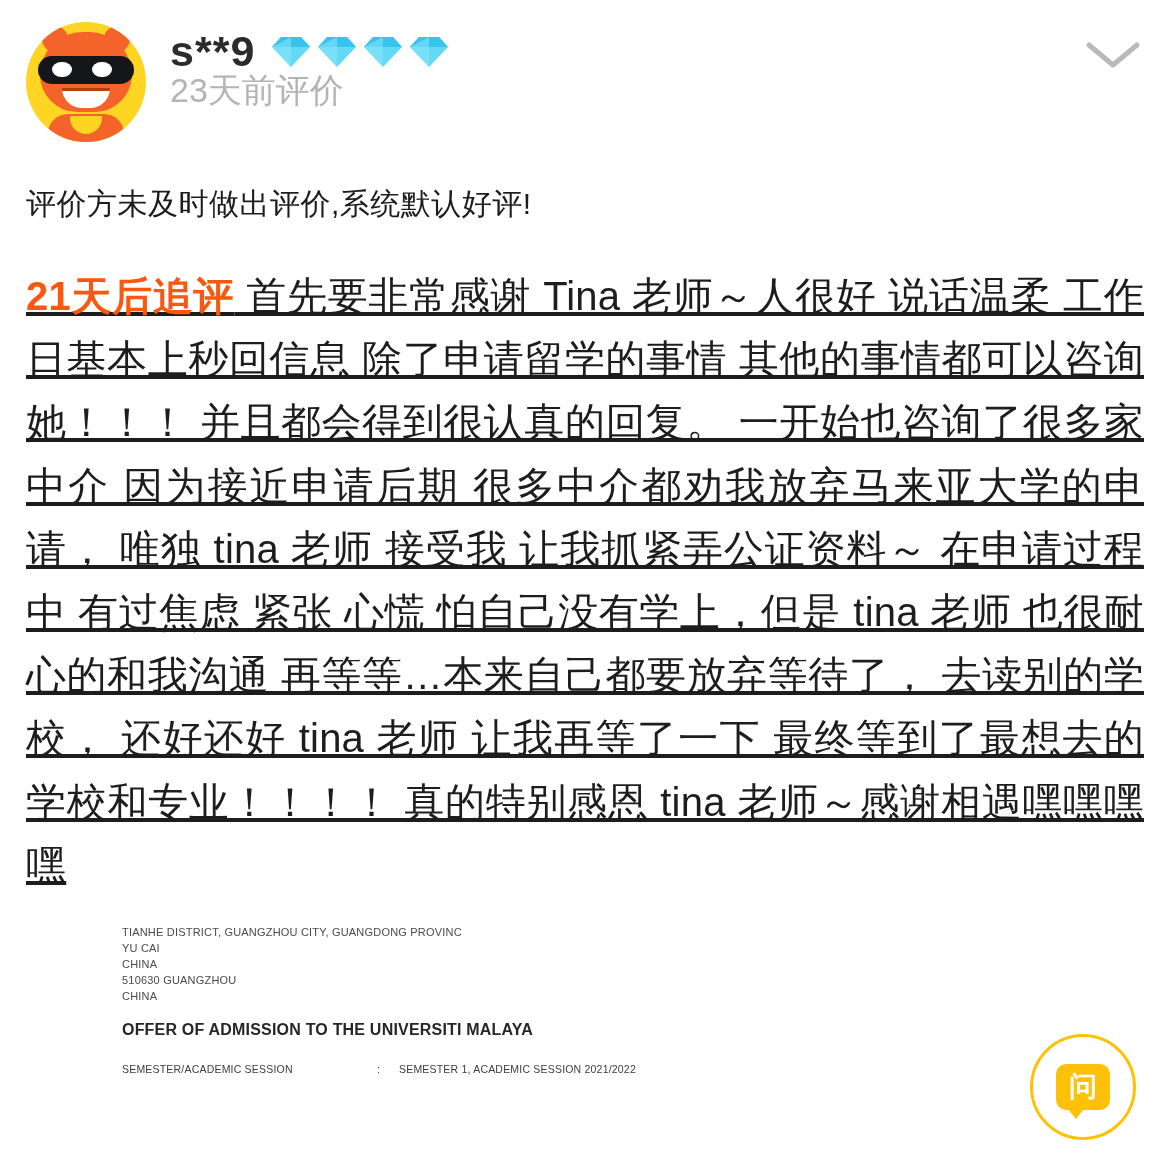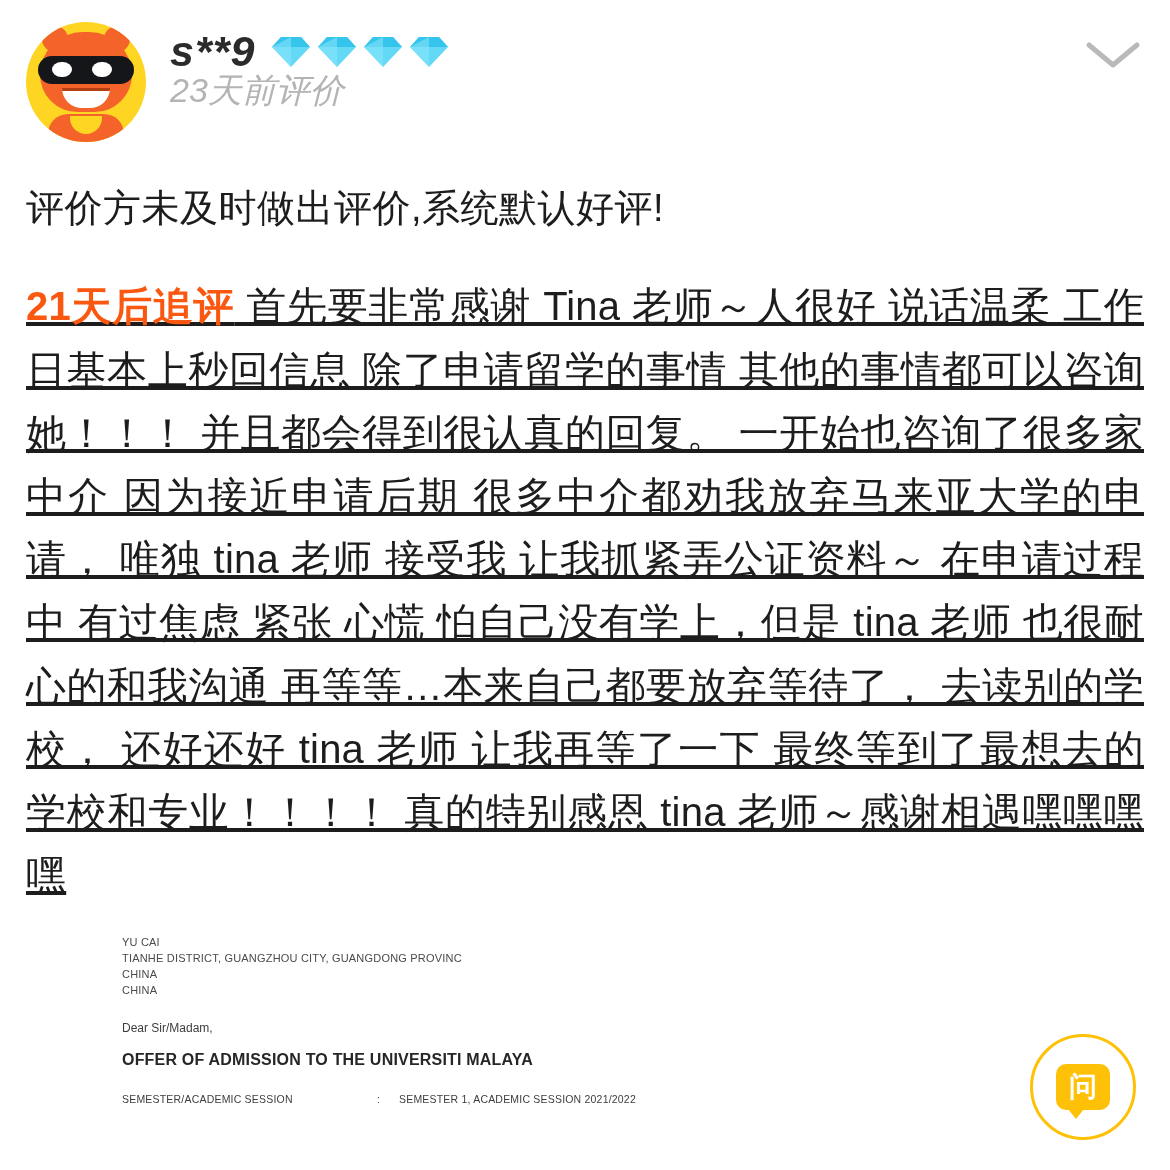--- a/index.html
+++ b/index.html
@@ -94,21 +94,20 @@
     height: 18px;
     background: #ffd524;
     border-radius: 0 0 16px 16px;
   }
 
   .header-text {
     margin-left: 24px;
     padding-top: 8px;
     flex: 1 1 auto;
     min-width: 0;
-    font-style: italic;
   }
   .name-row {
     display: flex;
     align-items: center;
     gap: 16px;
   }
   .user-name {
     font-size: 43px;
     font-weight: 700;
     color: #2b2b2b;
@@ -131,21 +130,21 @@
     display: flex;
     align-items: center;
     justify-content: center;
   }
   .chevron-btn svg { display: block; }
 
   
   .content { padding: 0 26px; }
   .first-line {
     margin-top: 42px;
-    font-size: 38px;
+    font-size: 30px;
     color: #1d1d1d;
     font-weight: 500;
     line-height: 1.3;
     letter-spacing: 0.5px;
   }
   .followup {
     margin-top: 42px;
     font-size: 40px;
     color: #1d1d1d;
     font-weight: 500;
@@ -298,26 +297,26 @@
 </div>
 
 <div class="content">
 
   <div class="first-line">评价方未及时做出评价,系统默认好评!</div>
 
   <div class="followup"><span class="tag">21天后追评</span><span> 首先要非常感谢 Tina 老师～人很好 说话温柔 工作日基本上秒回信息 除了申请留学的事情  其他的事情都可以咨询她！！！ 并且都会得到很认真的回复。 一开始也咨询了很多家中介 因为接近申请后期 很多中介都劝我放弃马来亚大学的申请， 唯独 tina 老师 接受我 让我抓紧弄公证资料～ 在申请过程中 有过焦虑 紧张 心慌 怕自己没有学上，但是 tina 老师 也很耐心的和我沟通 再等等…本来自己都要放弃等待了， 去读别的学校， 还好还好 tina 老师 让我再等了一下 最终等到了最想去的学校和专业！！！！ 真的特别感恩 tina 老师～感谢相遇嘿嘿嘿嘿</span></div>
 
   <div class="doc-wrap">
     <div class="doc-addr">
+      <div>TIANHE DISTRICT, GUANGZHOU CITY, GUANGDONG PROVINC</div>
       <div>YU CAI</div>
-      <div>TIANHE DISTRICT, GUANGZHOU CITY, GUANGDONG PROVINC</div>
       <div>CHINA</div>
+      <div>510630 GUANGZHOU</div>
       <div>CHINA</div>
     </div>
-    <div class="doc-dear">Dear Sir/Madam,</div>
     <div class="doc-title">OFFER OF ADMISSION TO THE UNIVERSITI MALAYA</div>
     <table class="doc-table">
       <tbody>
           <tr>
         <td class="k">SEMESTER/ACADEMIC SESSION</td>
         <td class="c">:</td>
         <td class="v">SEMESTER 1, ACADEMIC SESSION 2021/2022</td>
       </tr>
 
     </tbody>

